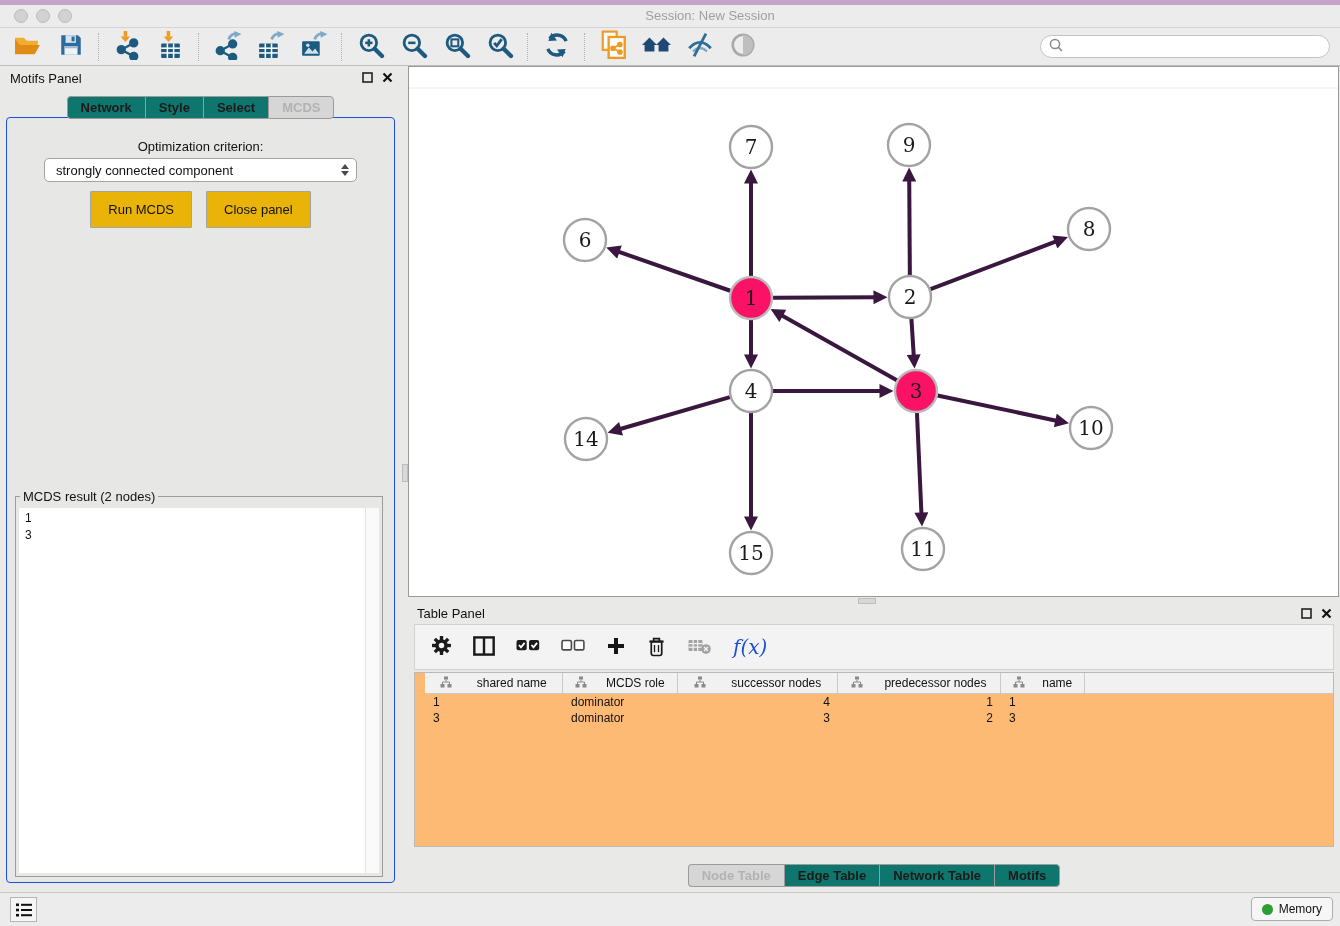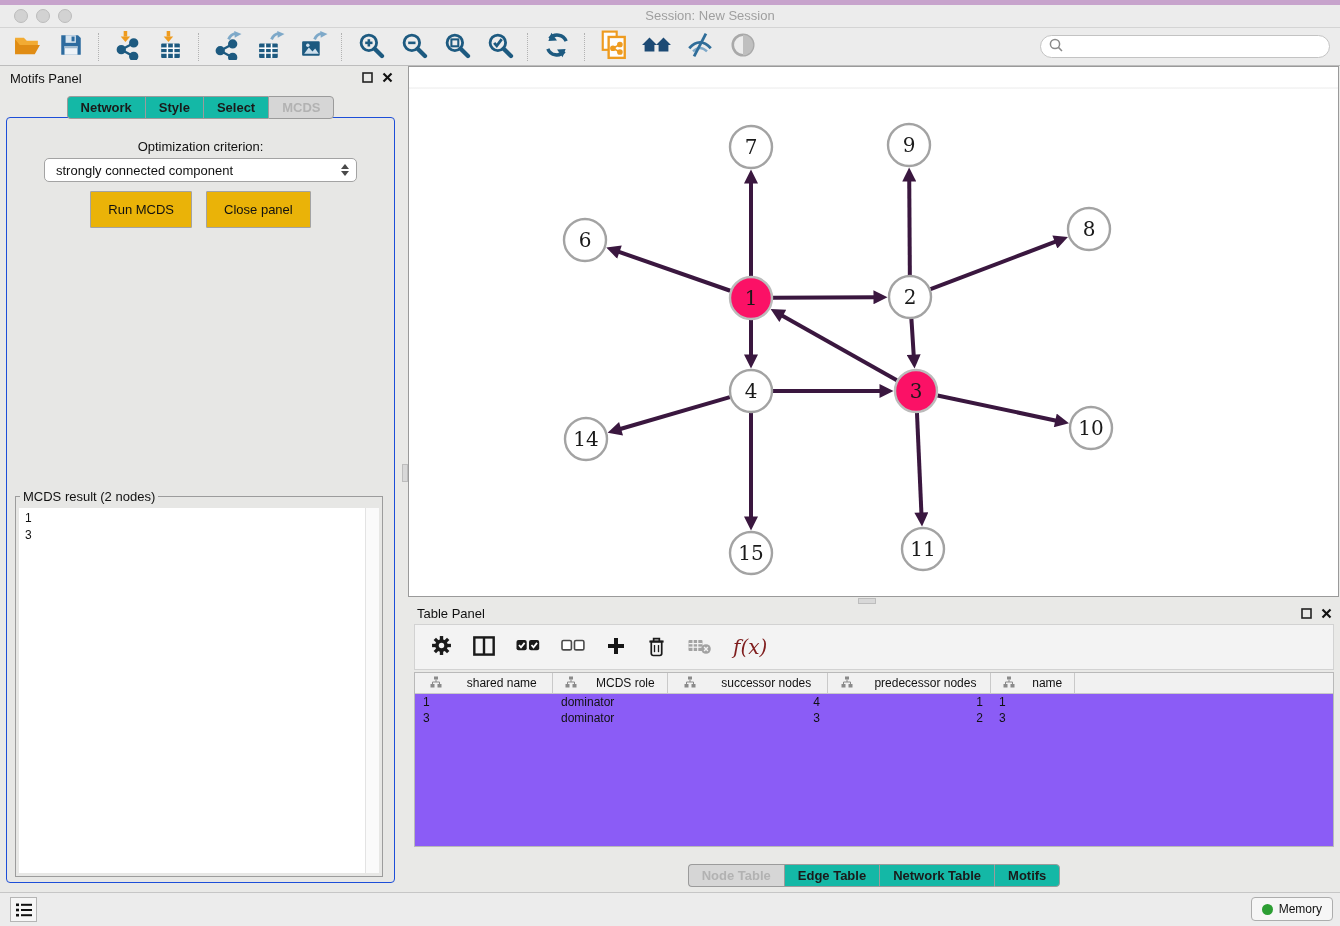--- a/index.html
+++ b/index.html
@@ -24,21 +24,21 @@
   .tb-spacer{flex:1;}
   .searchbox{width:290px;height:23px;background:#fff;border:1px solid #c3c3c3;border-radius:12px;
              margin-right:10px;display:flex;align-items:center;padding-left:7px;box-sizing:border-box;}
   .searchbox input{border:none;outline:none;flex:1;font-size:12px;background:transparent;margin-left:4px;}
   
   .control-panel{position:absolute;left:0;top:66px;width:401px;bottom:33px;}
   .cp-header{position:relative;height:26px;}
   .panel-title{position:absolute;left:10px;top:0;line-height:26px;font-size:13px;color:#111;}
   .panel-btns{position:absolute;right:8px;top:6px;display:flex;gap:9px;align-items:center;}
   .seg-tabs{position:absolute;top:30px;left:0;right:0;display:flex;justify-content:center;z-index:2;}
-  .seg-tab{font-size:13px;font-weight:bold;color:#1a1a1a;background:#14b8a6;border:1px solid #9b9b9b;
+  .seg-tab{font-size:13px;font-weight:bold;color:#1a1a1a;background:#0f766e;border:1px solid #9b9b9b;
            border-right:none;padding:3px 13px;line-height:15px;cursor:default;}
   .seg-tab:first-child{border-radius:4px 0 0 4px;}
   .seg-tab:last-child{border-right:1px solid #9b9b9b;border-radius:0 4px 4px 0;}
   .seg-tab.active{background:#d6d6d6;color:#b2b2b2;}
   .cp-content{position:absolute;left:6px;right:6px;top:51px;bottom:10px;background:#e7e7e5;
               border:1px solid #1d4ed8;border-radius:4px;}
   .opt-label{margin-top:21px;text-align:center;font-size:13px;color:#111;}
   .criterion{position:absolute;left:37px;right:37px;top:40px;height:24px;background:#fff;
              border:1px solid #a3a3a3;border-radius:5px;font-size:13px;color:#111;
              display:flex;align-items:center;padding-left:11px;box-sizing:border-box;}
@@ -71,23 +71,23 @@
   .net-lights{position:absolute;left:8px;top:4px;display:flex;gap:7px;}
   .net-title{text-align:left;font-size:13px;color:#1a1a1a;line-height:21px;margin-top:20px;}
   .net-canvas{position:absolute;left:0;top:22px;right:0;bottom:0;background:#fff;}
   
   .table-panel{position:absolute;left:408px;top:604px;right:0;bottom:33px;background:#e9e9e7;}
   .tp-header{position:relative;height:20px;}
   .tp-toolbar{position:absolute;left:6px;right:6px;top:20px;height:46px;background:#f3f3f3;
               border:1px solid #d2d2d2;display:flex;align-items:center;gap:21px;padding-left:16px;
               box-sizing:border-box;}
   .tp-btn{background:none;border:none;padding:0;display:flex;align-items:center;}
-  .fx{font-family:"DejaVu Serif",serif;font-style:italic;color:#7f1d1d;font-size:20px;}
-  .tp-table{position:absolute;left:6px;right:6px;top:68px;height:173px;background:#8b5cf6;
-            border:1px solid #b9b9b9;overflow:hidden;}
+  .fx{font-family:"DejaVu Serif",serif;font-style:italic;color:#1d4ed8;font-size:20px;}
+  .tp-table{position:absolute;left:6px;right:6px;top:68px;height:173px;background:#fdba74;
+            border:1px solid #b9b9b9;overflow:hidden;padding-left:10px;}
   .tp-thead{display:flex;height:20px;background:#f1f1f1;border-bottom:1px solid #c9c9c9;}
   .th{display:flex;align-items:center;border-right:1px solid #c9c9c9;font-size:12px;color:#111;
       padding-left:6px;box-sizing:border-box;}
   .th span{margin:0 auto;padding-right:6px;}
   .th:nth-child(1){width:138px;}.th:nth-child(2){width:115px;}.th:nth-child(3){width:160px;}
   .th:nth-child(4){width:163px;}.th:nth-child(5){width:84px;}
   .tr{display:flex;height:16px;}
   .td{font-size:12px;color:#111;line-height:16px;box-sizing:border-box;padding:0 8px;white-space:nowrap;}
   .td:nth-child(1){width:138px;}.td:nth-child(2){width:115px;}
   .td:nth-child(3){width:160px;text-align:right;}.td:nth-child(4){width:163px;text-align:right;}

